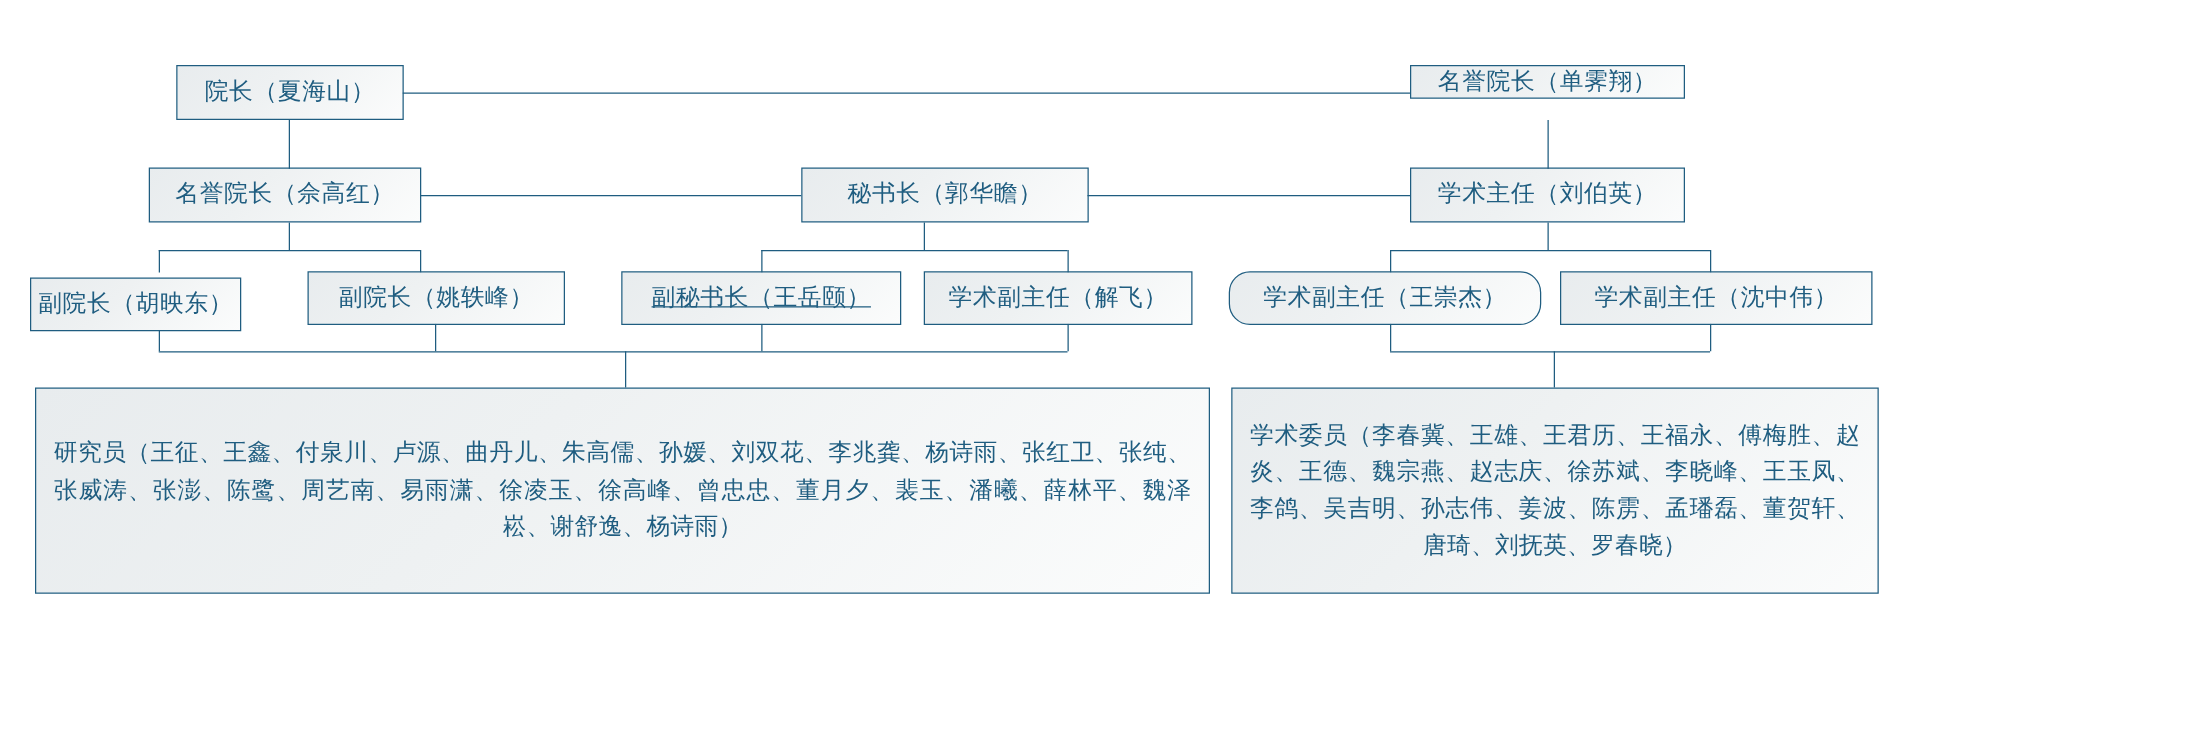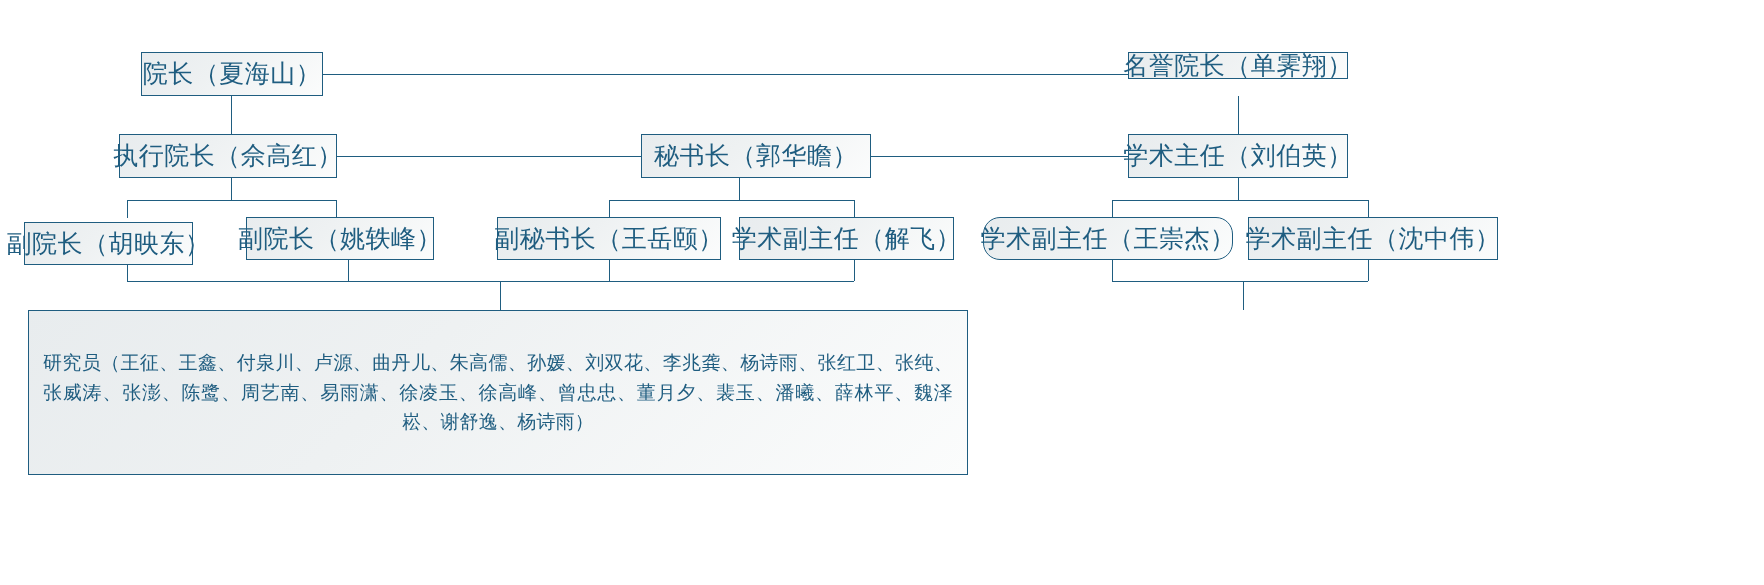--- a/index.html
+++ b/index.html
@@ -29,21 +29,21 @@
   .node {
     position: absolute;
     box-sizing: border-box;
     border: 1px solid #1f5d80;
     background: linear-gradient(135deg, #e8ecee 0%, #eef1f2 40%, #fbfcfc 100%);
     color: #1f5d80;
     display: flex;
     align-items: center;
     justify-content: center;
     text-align: right;
-    font-size: 25px;
+    font-size: 19px;
     line-height: 1.25;
     letter-spacing: 0.5px;
     white-space: nowrap;
   }
   .node.roster {
     white-space: normal;
     font-size: 19px;
     line-height: 1.55;
     padding: 10px 14px;
     text-align: center;
@@ -100,34 +100,35 @@
 
   <div class="line v" style="left:1112px; top:259px; height:22px;"></div>
   <div class="line v" style="left:1368px; top:259px; height:22px;"></div>
   <div class="line h" style="left:1112px; top:281px; width:256px;"></div>
   <div class="line v" style="left:1243px; top:281px; height:29px;"></div>
 
   <div class="node" style="left:141px; top:52px; width:182px; height:44px;">院长（夏海山）</div>
 
   <div class="node" style="left:1128px; top:52px; width:220px; height:27px;">名誉院长（单霁翔）</div>
 
-  <div class="node" style="left:119px; top:134px; width:218px; height:44px;">执行院长（佘高红）</div>
+  <div class="node" style="left:119px; top:134px; width:218px; height:44px;">名誉院长（佘高红）</div>
 
   <div class="node" style="left:641px; top:134px; width:230px; height:44px;">秘书长（郭华瞻）</div>
 
   <div class="node" style="left:1128px; top:134px; width:220px; height:44px;">学术主任（刘伯英）</div>
 
   <div class="node" style="left:24px; top:222px; width:169px; height:43px;">副院长（胡映东）</div>
 
-  <div class="node" style="left:246px; top:217px; width:188px; height:43px;font-family:Liberation Serif, serif;">副院长（姚轶峰）</div>
+  <div class="node" style="left:246px; top:217px; width:206px; height:43px;font-family:Liberation Serif, serif;">副院长（姚轶峰）</div>
 
-  <div class="node" style="left:497px; top:217px; width:224px; height:43px;">副秘书长（王岳颐）</div>
+  <div class="node" style="left:497px; top:217px; width:224px; height:43px;text-decoration:underline;">副秘书长（王岳颐）</div>
 
   <div class="node" style="left:739px; top:217px; width:215px; height:43px;">学术副主任（解飞）</div>
 
   <div class="node" style="left:983px; top:217px; width:250px; height:43px;border-radius:17px;">学术副主任（王崇杰）</div>
 
   <div class="node" style="left:1248px; top:217px; width:250px; height:43px;font-family:Liberation Serif, serif;">学术副主任（沈中伟）</div>
 
   <div class="node roster left" style="left:28px; top:310px; width:940px; height:165px;">研究员（王征、王鑫、付泉川、卢源、曲丹儿、朱高儒、孙媛、刘双花、李兆龚、杨诗雨、张红卫、张纯、张威涛、张澎、陈鹭、周艺南、易雨潇、徐凌玉、徐高峰、曾忠忠、董月夕、裴玉、潘曦、薛林平、魏泽崧、谢舒逸、杨诗雨）</div>
 
+  <div class="node roster right" style="left:985px; top:310px; width:518px; height:165px;">学术委员（李春冀、王雄、王君历、王福永、傅梅胜、赵炎、王德、魏宗燕、赵志庆、徐苏斌、李晓峰、王玉凤、李鸽、吴吉明、孙志伟、姜波、陈雳、孟璠磊、董贺轩、唐琦、刘抚英、罗春晓）</div>
 
 </div>
 
 </body></html>

